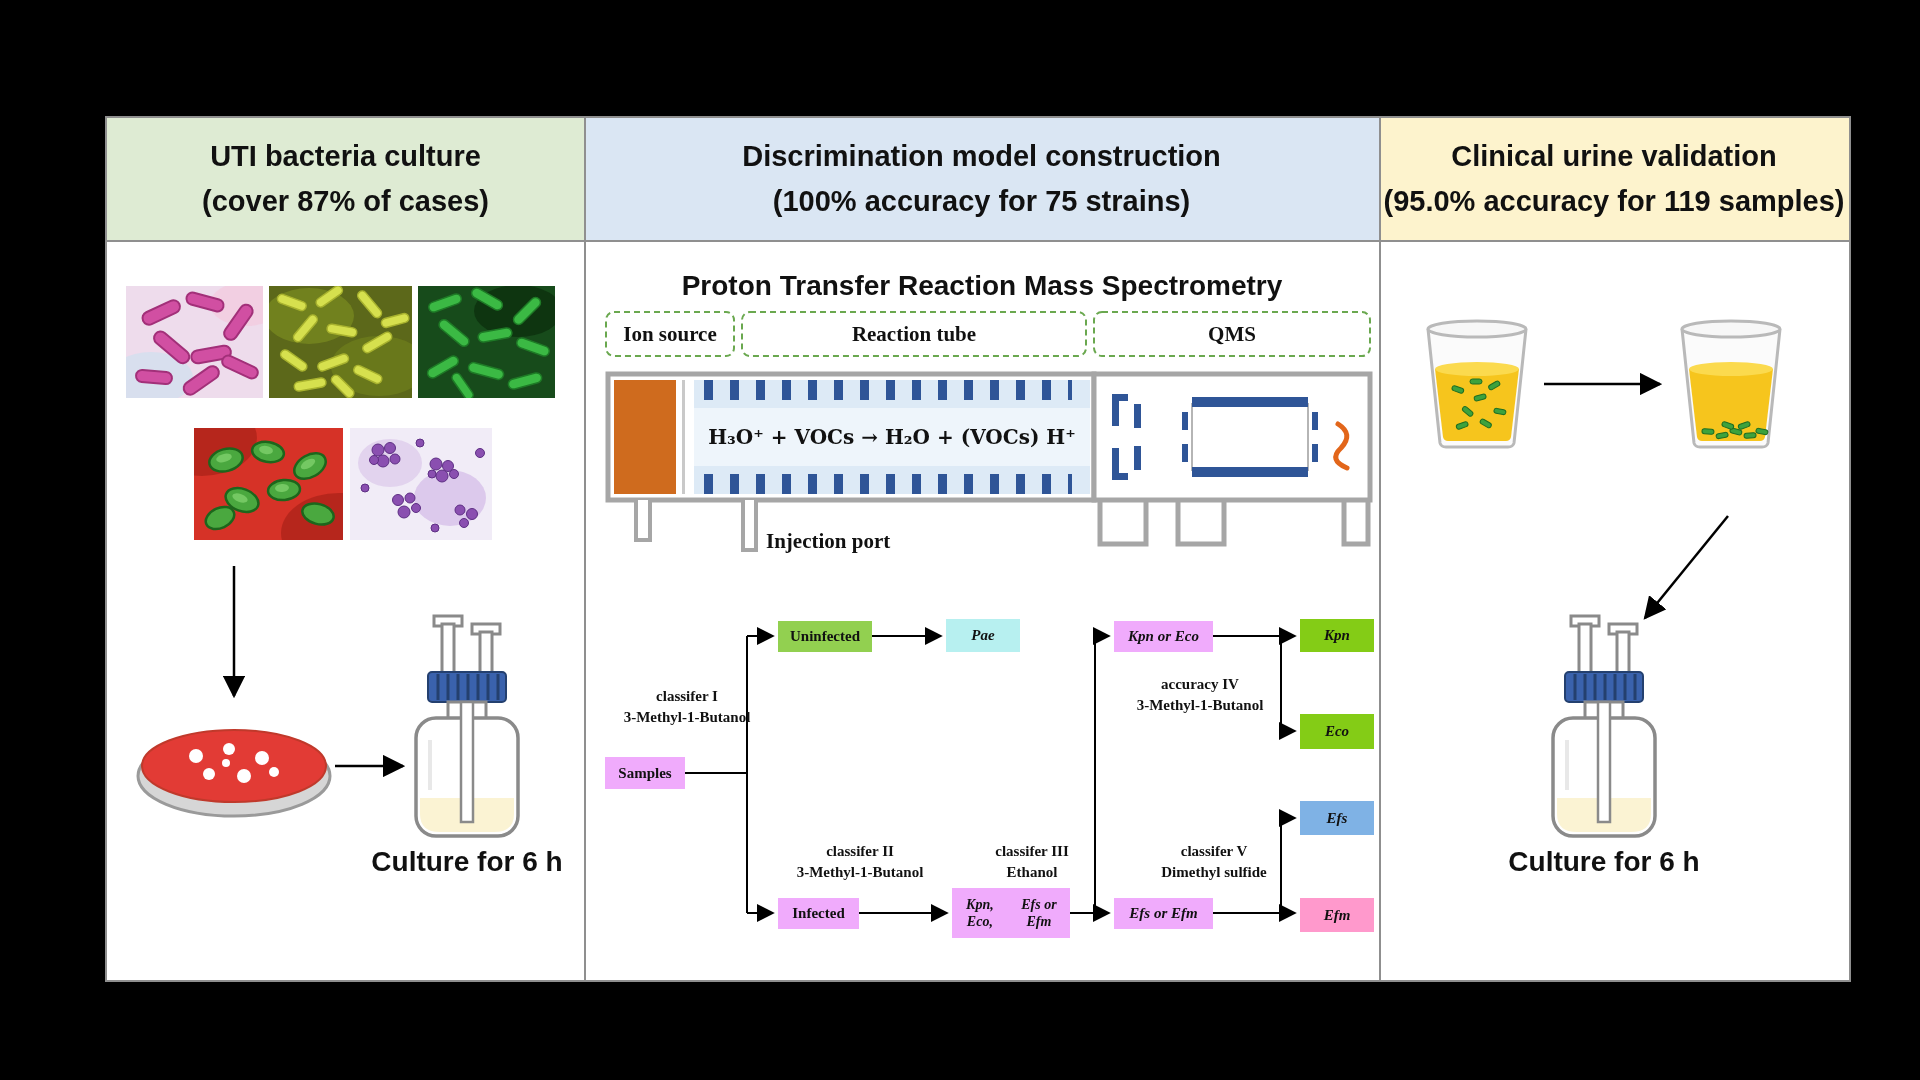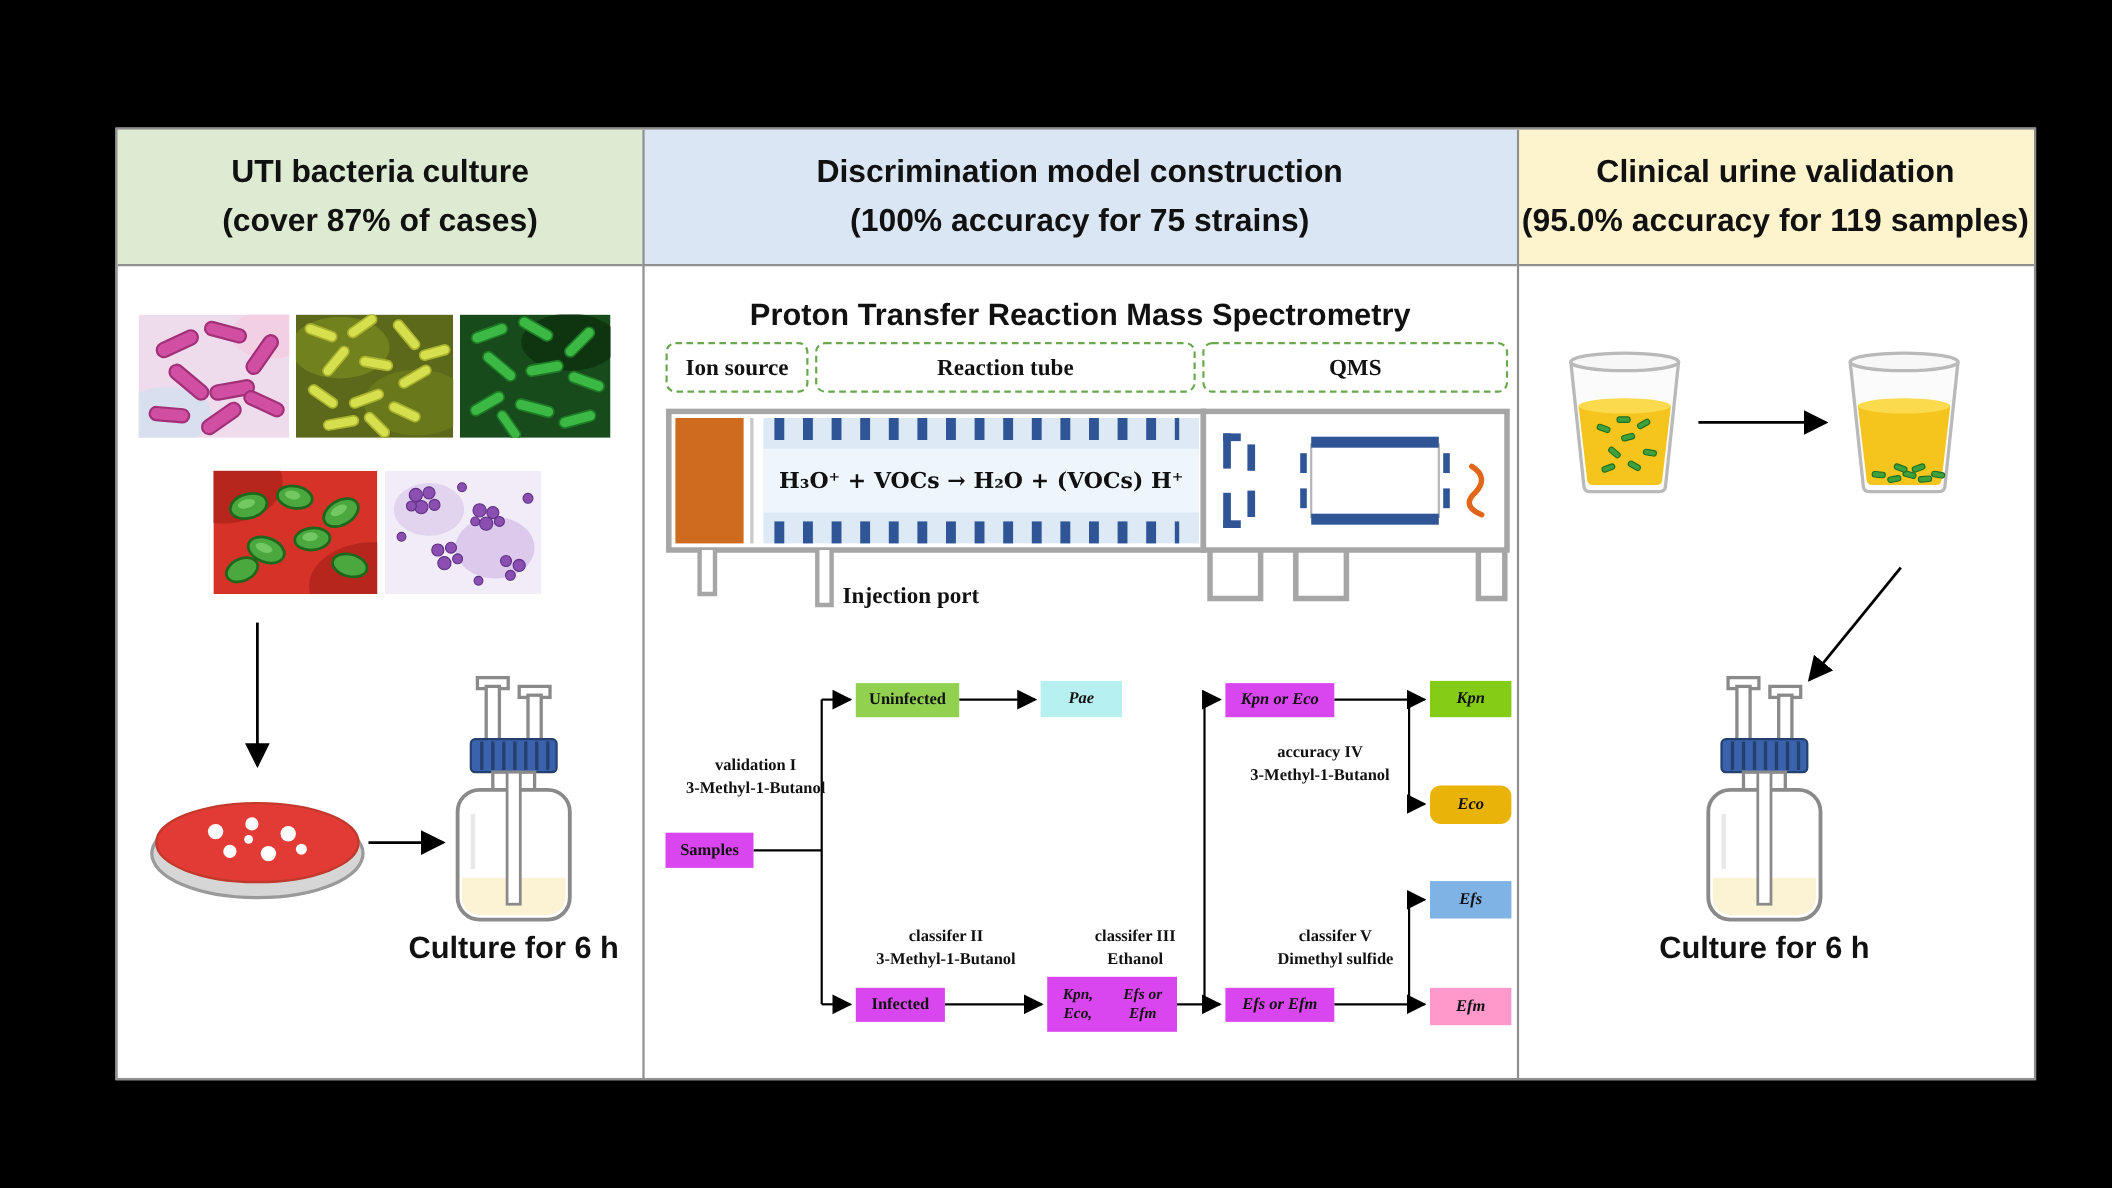--- a/index.html
+++ b/index.html
@@ -10,22 +10,22 @@
   .abs{position:absolute;}
   .hdr{position:absolute;top:0;height:124px;display:flex;flex-direction:column;justify-content:center;
        align-items:center;gap:12px;font-weight:bold;font-size:29px;box-sizing:border-box;
        border-bottom:2px solid #8f8f8f;}
   .divider{position:absolute;top:0;bottom:0;width:2px;background:#8f8f8f;}
   .subtitle{position:absolute;transform:translateX(-50%);font-weight:bold;font-size:28px;white-space:nowrap;}
   .caption{position:absolute;transform:translateX(-50%);font-weight:bold;font-size:28px;white-space:nowrap;}
   .box{position:absolute;display:flex;align-items:center;justify-content:center;text-align:center;
        font-family:"Liberation Serif",serif;font-weight:bold;font-size:15px;line-height:17px;}
   .box.it{font-style:italic;}
-  .gray{background:#d946ef;} .green{background:#92d050;} .cyan{background:#b7f0f0;}
-  .orange{background:#84cc16;} .lgreen{background:#eab308;border-radius:10px;} .blue{background:#7fb2e5;} .pink{background:#ff99cc;}
+  .gray{background:#f0abfc;} .green{background:#92d050;} .cyan{background:#b7f0f0;}
+  .orange{background:#84cc16;} .lgreen{background:#84cc16;} .blue{background:#7fb2e5;} .pink{background:#ff99cc;}
   .treelbl{position:absolute;transform:translateX(-50%);text-align:center;white-space:nowrap;
            font-family:"Liberation Serif",serif;font-weight:bold;font-size:15px;line-height:21px;}
   .st{font-family:"Liberation Serif",serif;font-weight:bold;font-size:21px;fill:#111;text-anchor:middle;}
   .st.start{text-anchor:start;}
   .eq{font-family:"DejaVu Serif",serif;font-weight:bold;font-size:20px;fill:#111;text-anchor:middle;}
 </style>
 </head>
 <body>
 
 <div class="canvas">
@@ -307,21 +307,21 @@
       <line x1="127" y1="448" x2="127" y2="578" marker-end="url(#ah)"></line>
       <line x1="228" y1="648" x2="296" y2="648" marker-end="url(#ah)"></line>
       <line x1="1437" y1="266" x2="1553" y2="266" marker-end="url(#ah)"></line>
       <line x1="1621" y1="398" x2="1538" y2="500" marker-end="url(#ah)"></line>
     </g>
   </svg>
 
   <div class="box gray" style="left:498px;top:639px;width:80px;height:32px">Samples</div>
 
   <div class="treelbl" style="left:580px;top:568px">
-    <div>validation I</div>
+    <div>classifer I</div>
     <div>3-Methyl-1-Butanol</div>
   </div>
 
   <div class="box green" style="left:671px;top:503px;width:94px;height:31px">Uninfected</div>
   <div class="box cyan it" style="left:839px;top:501px;width:74px;height:33px">Pae</div>
 
   <div class="treelbl" style="left:753px;top:723px">
     <div>classifer II</div>
     <div>3-Methyl-1-Butanol</div>
   </div>

